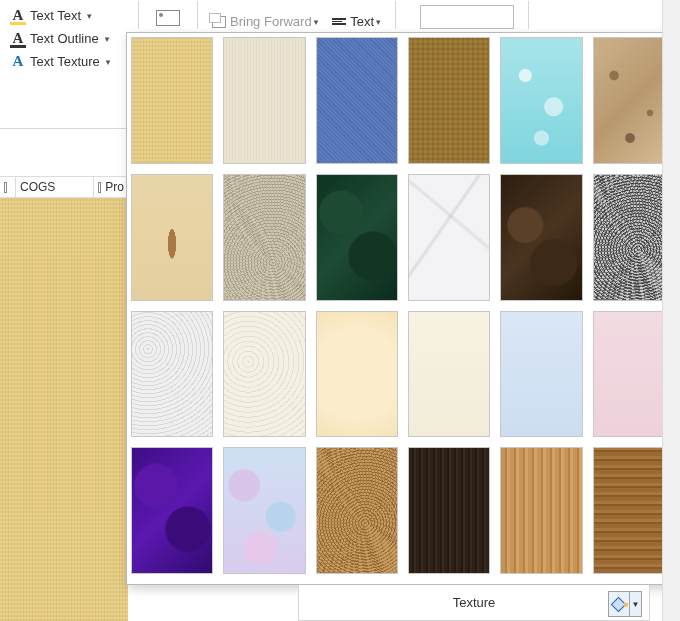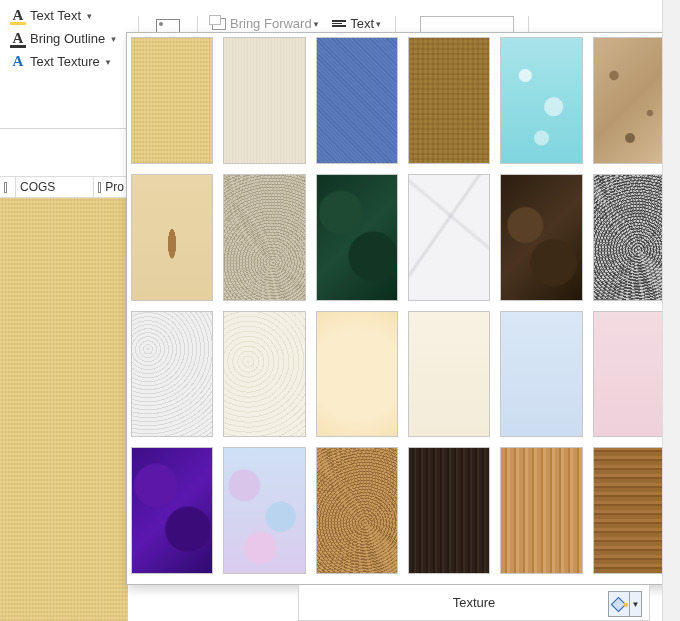--- a/index.html
+++ b/index.html
@@ -4,21 +4,21 @@
 <style>
   *{box-sizing:border-box;margin:0;padding:0;font-family:"Segoe UI",Arial,sans-serif}
   body{width:680px;height:621px;background:#fff;position:relative;overflow:hidden;font-size:13px;color:#333}
   .ribbon-left{position:absolute;left:0;top:0;width:128px;padding:4px 6px}
   .ribbon-btn{display:flex;align-items:center;gap:4px;padding:3px 4px;cursor:pointer}
   .icon-A{font-weight:bold;font-family:"Times New Roman",serif;font-size:15px;position:relative;display:inline-block;width:16px;text-align:center}
   .underline-yellow::after{content:"";position:absolute;left:0;right:0;bottom:-1px;height:3px;background:#ffd24d}
   .underline-dark::after{content:"";position:absolute;left:0;right:0;bottom:-1px;height:3px;background:#333}
   .A-blue{color:#1a6fc0}
   .chev{font-size:9px;color:#555;margin-left:2px}
-  .ribbon-top-right{position:absolute;left:128px;right:0;top:0;height:34px;display:flex;align-items:flex-start;gap:14px;padding:16px 10px;color:#9a9a9a;border-bottom:1px solid transparent}
+  .ribbon-top-right{position:absolute;left:128px;right:0;top:0;height:34px;display:flex;align-items:flex-end;gap:14px;padding:4px 10px;color:#9a9a9a;border-bottom:1px solid transparent}
   .ribbon-top-right .sep{width:1px;height:28px;background:#d6d6d6}
   .grey-icon{display:inline-block;width:14px;height:12px;border:1.5px solid #9a9a9a;margin-right:4px;position:relative}
   .grey-layer{position:absolute;left:-4px;top:-4px;width:12px;height:10px;border:1.5px solid #bbb;background:#fff}
   .align-ic{display:inline-flex;flex-direction:column;gap:1px;margin-right:4px}
   .align-ic span{display:block;width:14px;height:1.5px;background:#333}
   .align-ic span:nth-child(2){width:10px}
   .combo-stub{border:1px solid #bbb;width:94px;height:24px;background:#fff;margin-left:10px}
   .pic-stub{width:30px;height:22px;position:relative;display:inline-block}
   .pic-stub::before{content:"";position:absolute;left:3px;right:3px;top:3px;bottom:3px;border:1.5px solid #888}
   .pic-stub::after{content:"";position:absolute;left:6px;top:6px;width:4px;height:4px;border-radius:50%;background:#888}
@@ -72,21 +72,21 @@
 <body>
 
 <div class="ribbon-left">
   <div class="ribbon-btn">
     <span class="icon-A underline-yellow">A</span>
     <span>Text Text</span>
     <span class="chev">▾</span>
   </div>
   <div class="ribbon-btn">
     <span class="icon-A underline-dark">A</span>
-    <span>Bring Outline</span>
+    <span>Text Outline</span>
     <span class="chev">▾</span>
   </div>
   <div class="ribbon-btn">
     <span class="icon-A A-blue">A</span>
     <span>Text Texture</span>
     <span class="chev">▾</span>
   </div>
 </div>
 
 <div class="ribbon-top-right">

